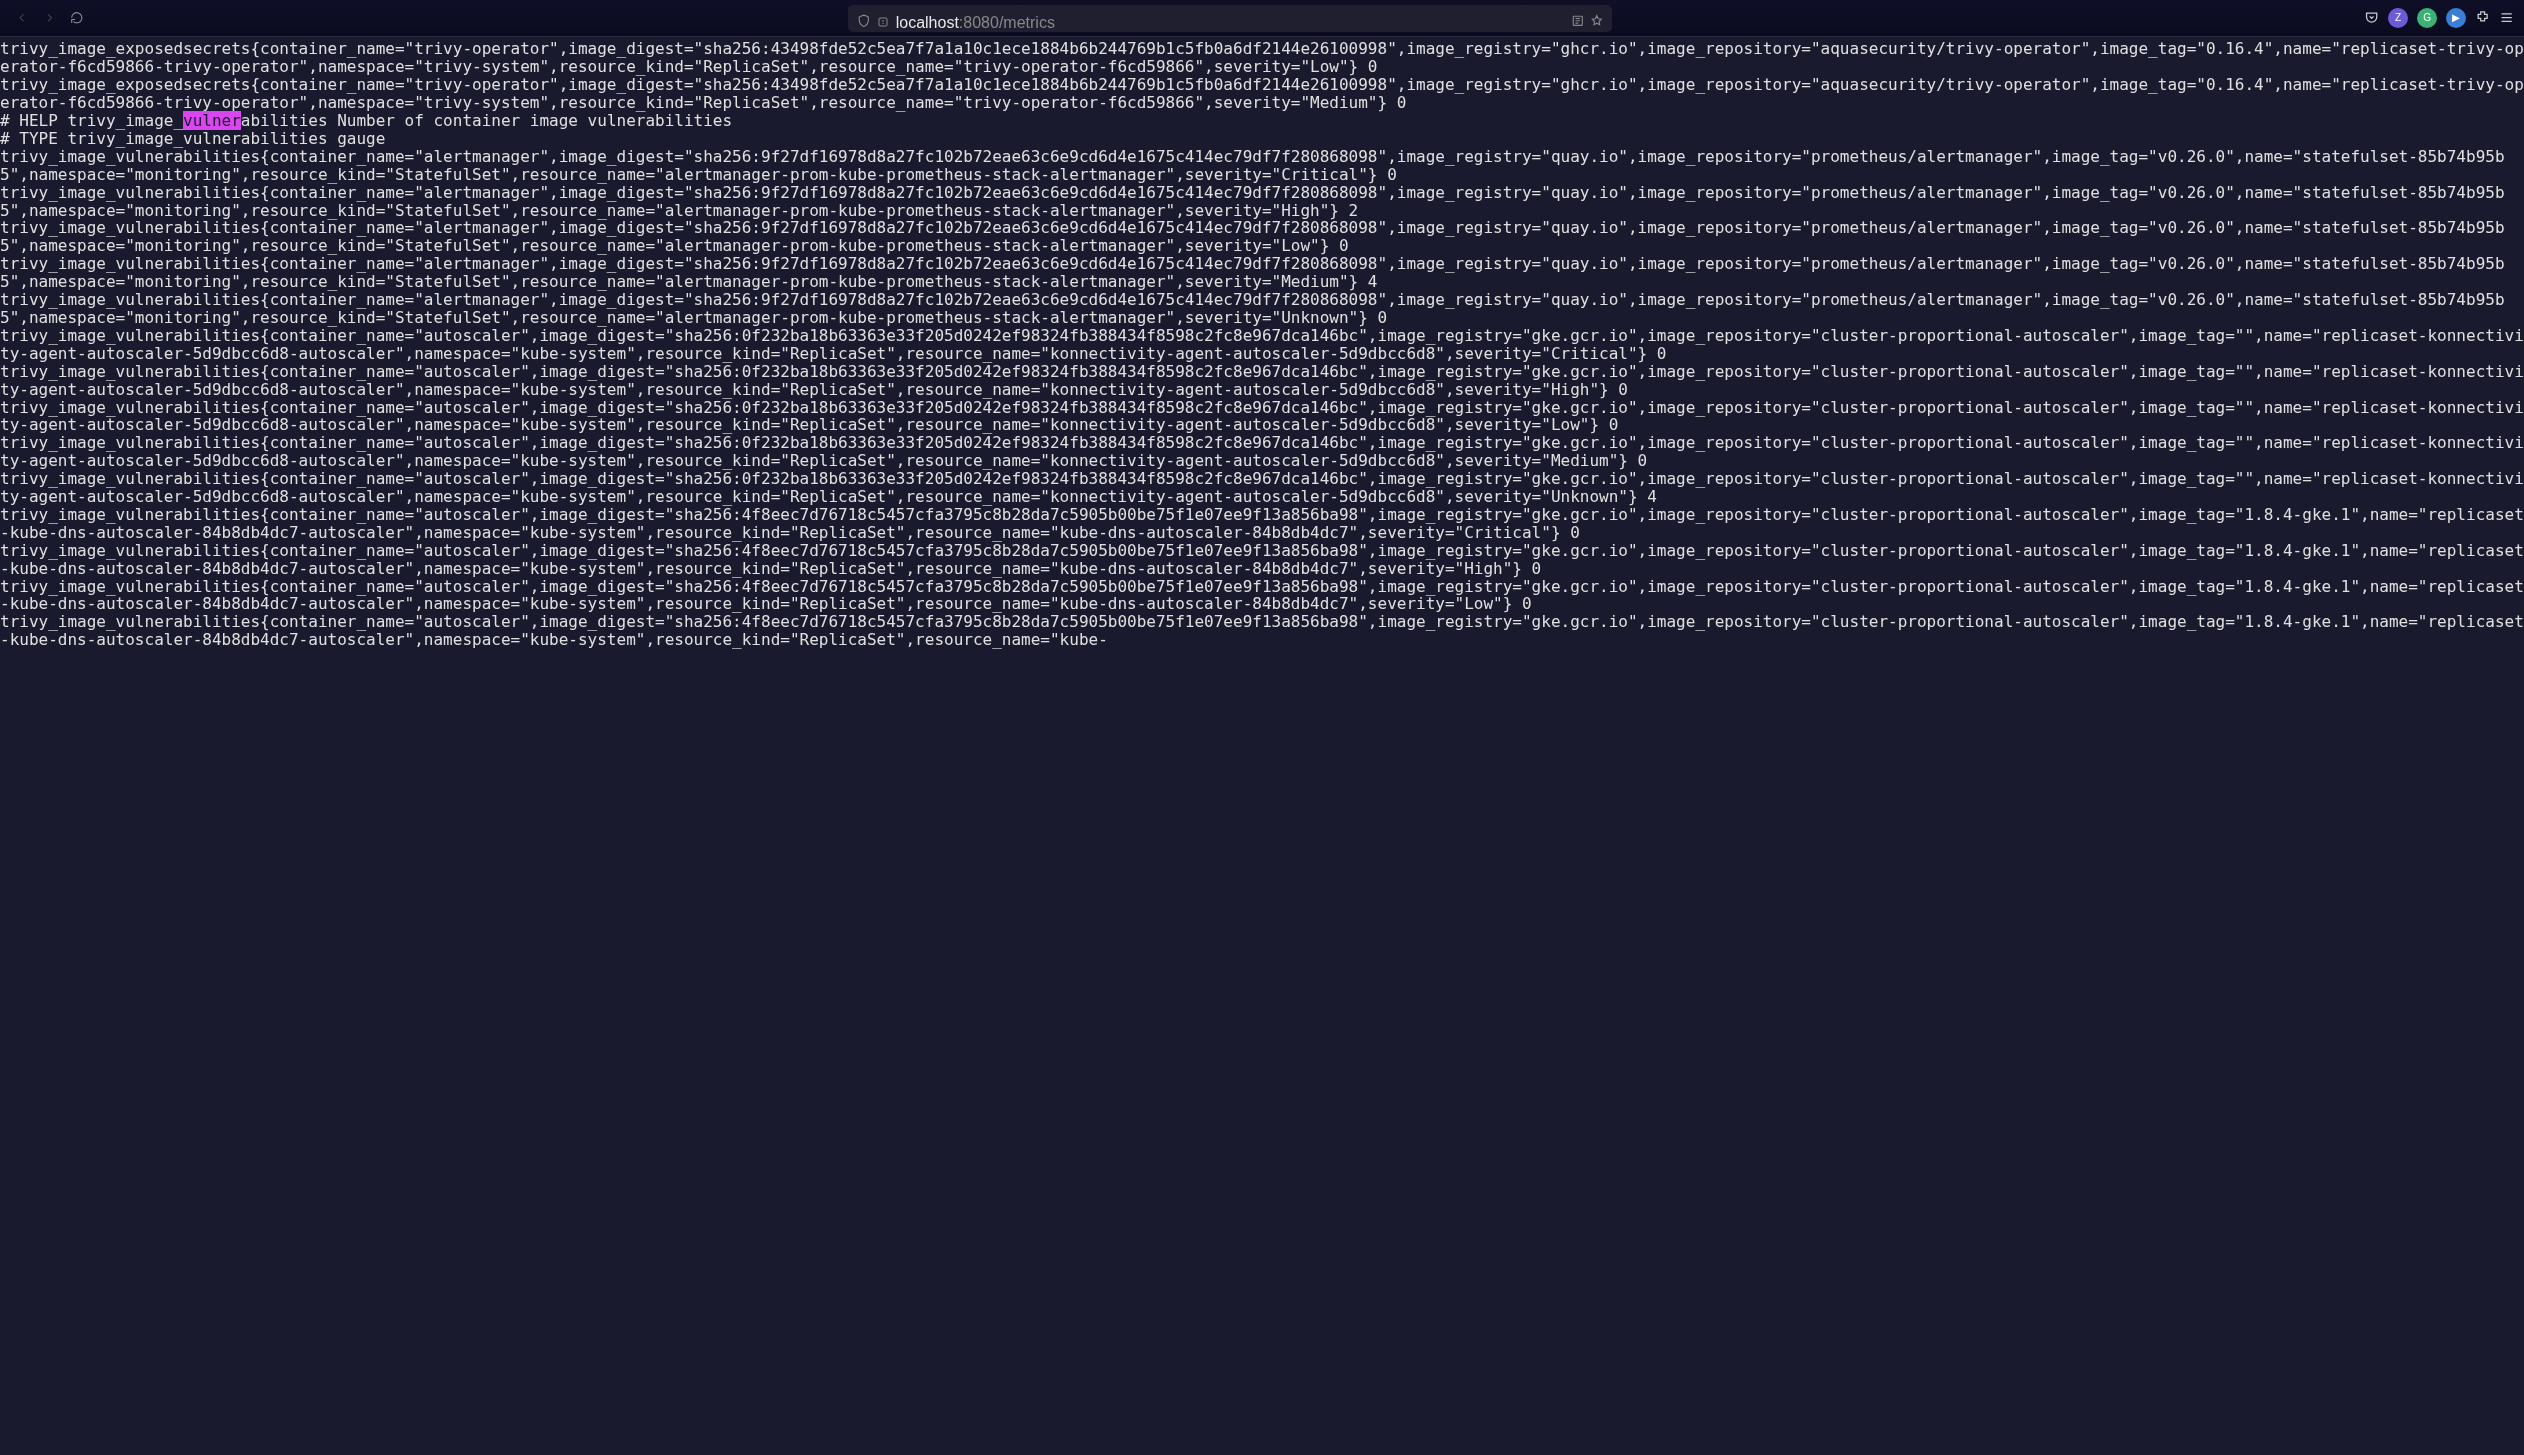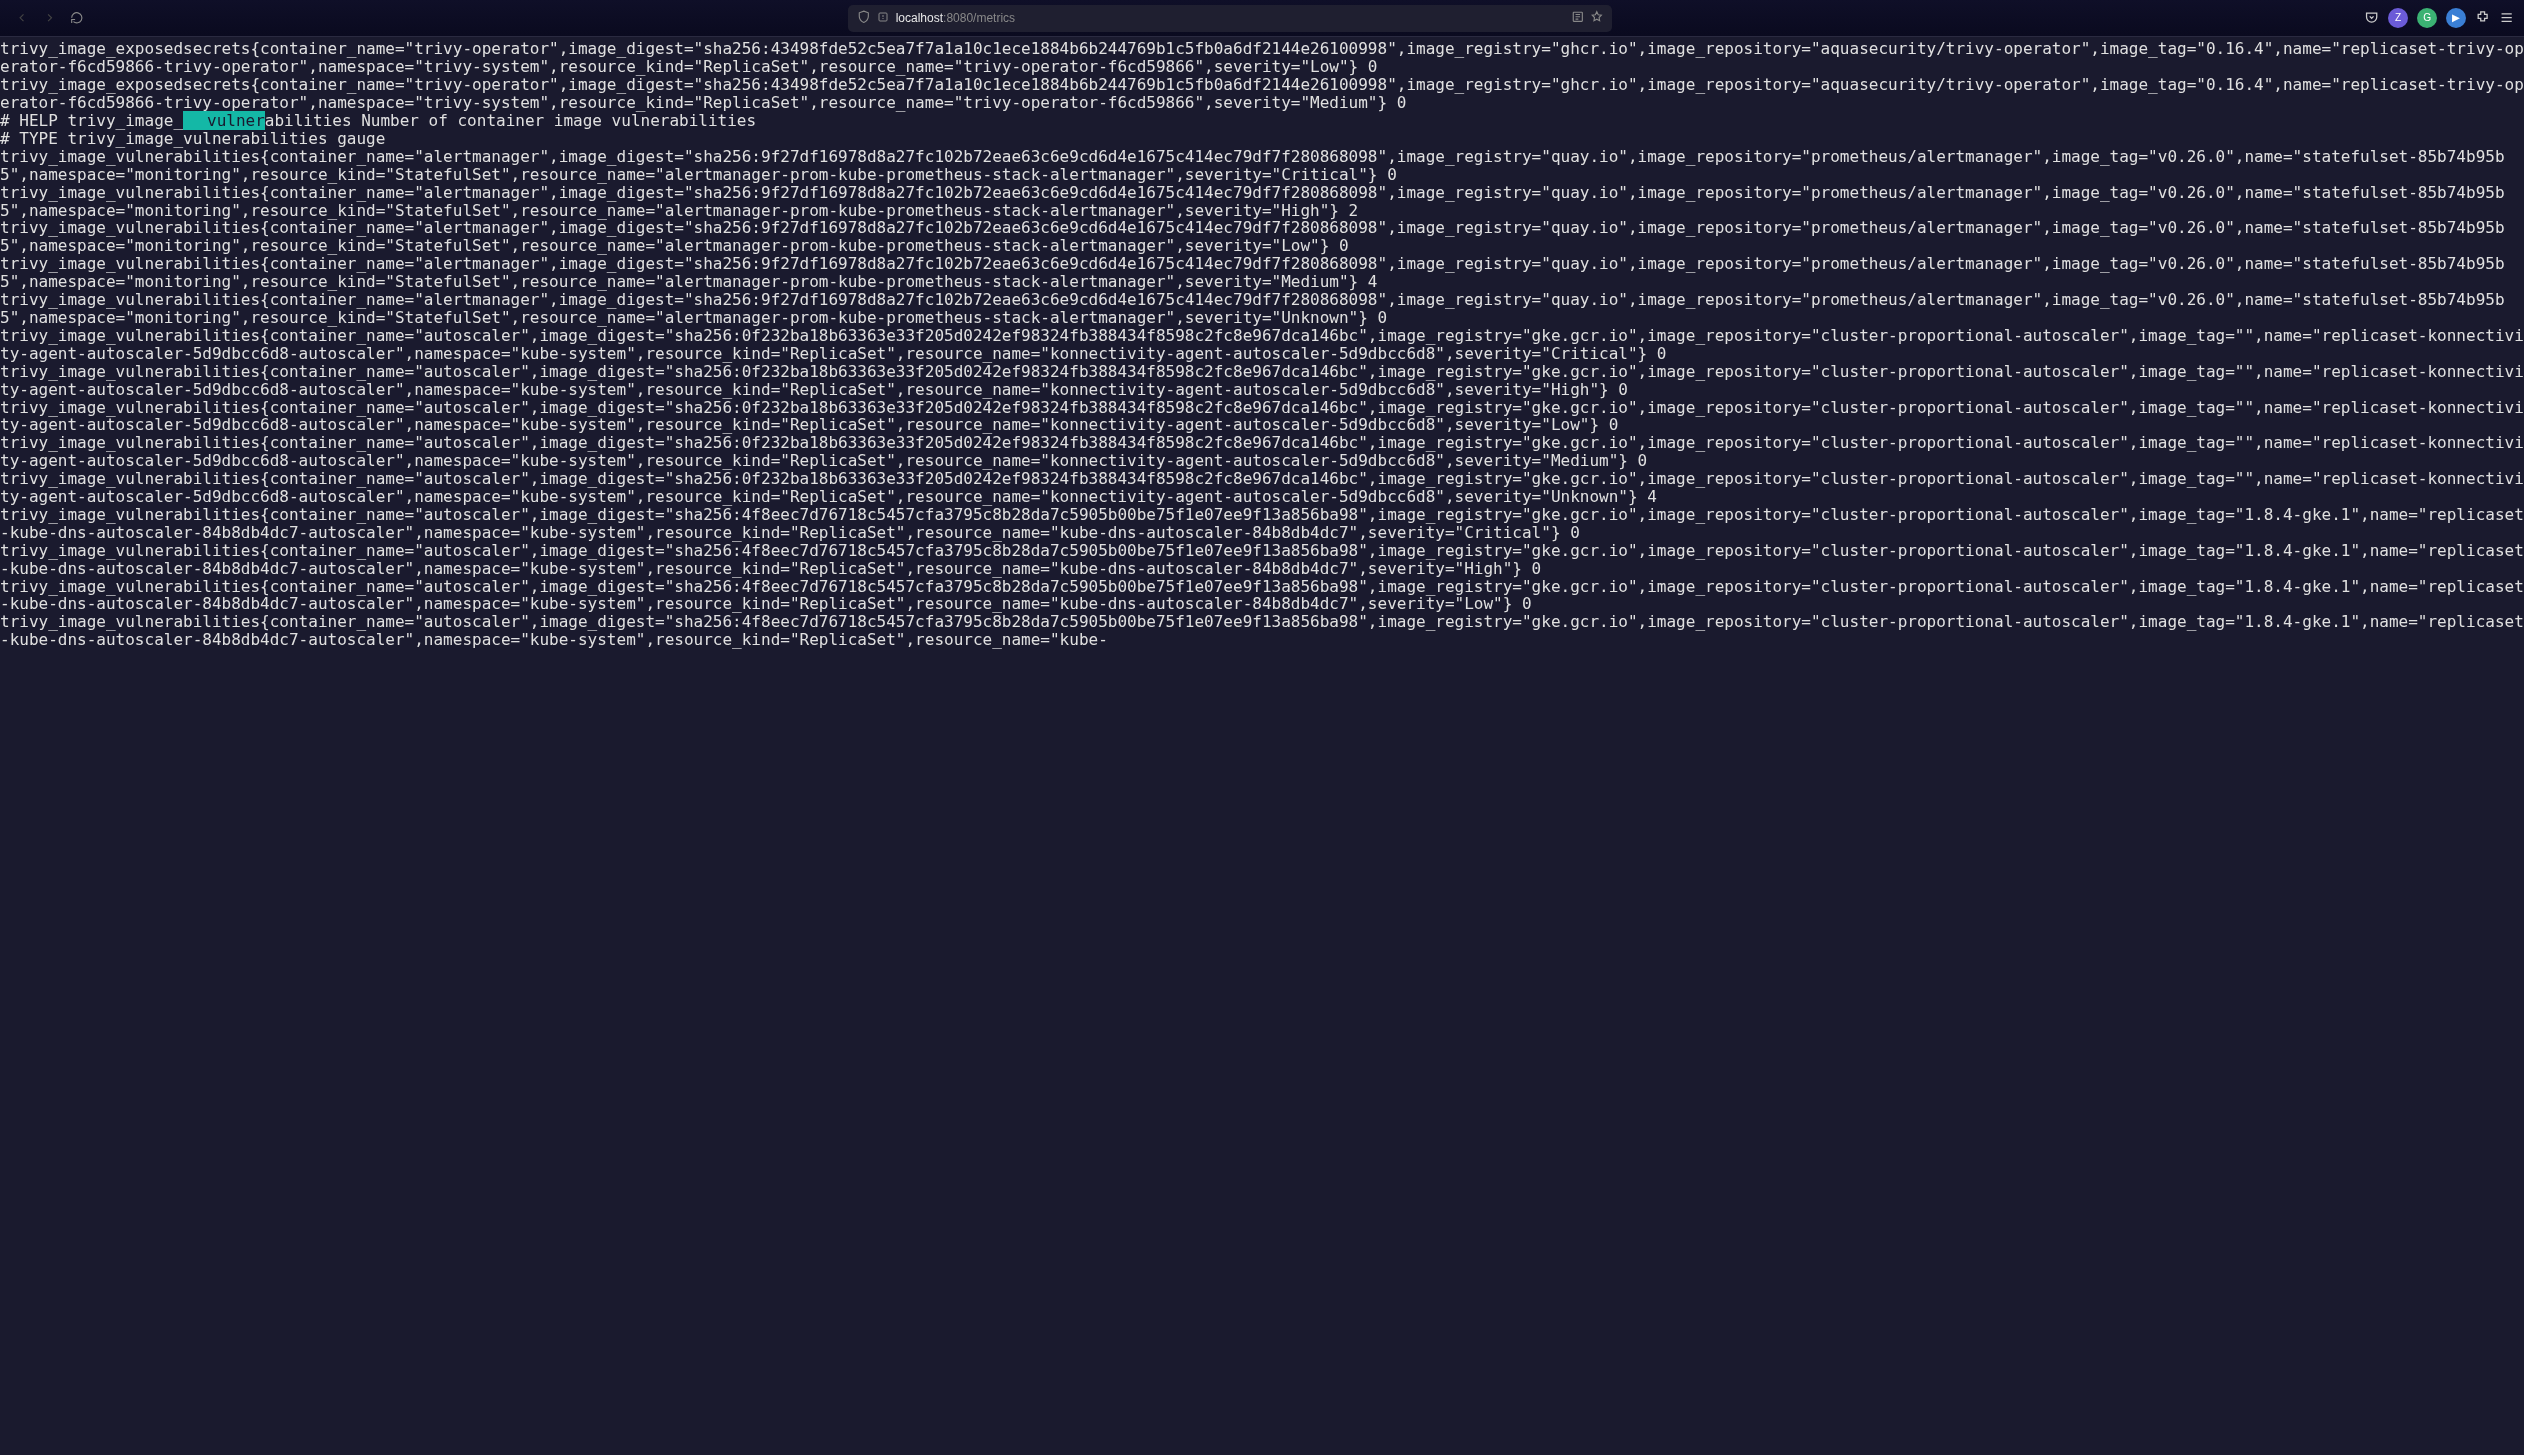--- a/index.html
+++ b/index.html
@@ -36,25 +36,25 @@
       justify-content: center;
       max-width: 764px;
       margin: 0 auto;
     }
     .url-bar {
       flex: 1;
       height: 27px;
       background: #1f1f30;
       border-radius: 5.1px;
       display: flex;
-      align-items: center;
+      align-items: flex-end;
       padding: 0 8.5px;
       gap: 6.8px;
       color: #b0b0b0;
-      font-size: 12px;
+      font-size: 16px;
     }
     .url-bar .shield { color: #888; }
     .url-bar .lock { color: #888; }
     .url-text { flex: 1; white-space: nowrap; }
     .url-host { color: #e8e8e8; }
     .url-rest { color: #888; }
     .url-actions { display: flex; gap: 5.1px; color: #888; }
     .right-icons {
       display: flex;
       gap: 8.5px;
@@ -76,21 +76,21 @@
     .page {
       font-family: "SF Mono", Menlo, Consolas, monospace;
       font-size: 16px;
       line-height: 1.12;
       color: #e0e0e0;
       background: #1a1a2e;
       padding: 3.4px 0 0 0;
       white-space: pre-wrap;
       word-break: break-all;
     }
-    .hl { background: #14b8a6; color: #0f2; color:#1a1a2e;padding-left:24px; }
+    .hl { background: #d946ef; color: #0f2; color:#1a1a2e; }
     .line { display:block; }
   </style>
 </head>
 <body>
 
 <div class="browser-chrome">
   <div class="nav-buttons">
     <div class="nav-btn disabled">
       <svg viewBox="0 0 24 24" fill="none" stroke="currentColor" stroke-width="2">
           <path d="M15 18l-6-6 6-6"></path>

